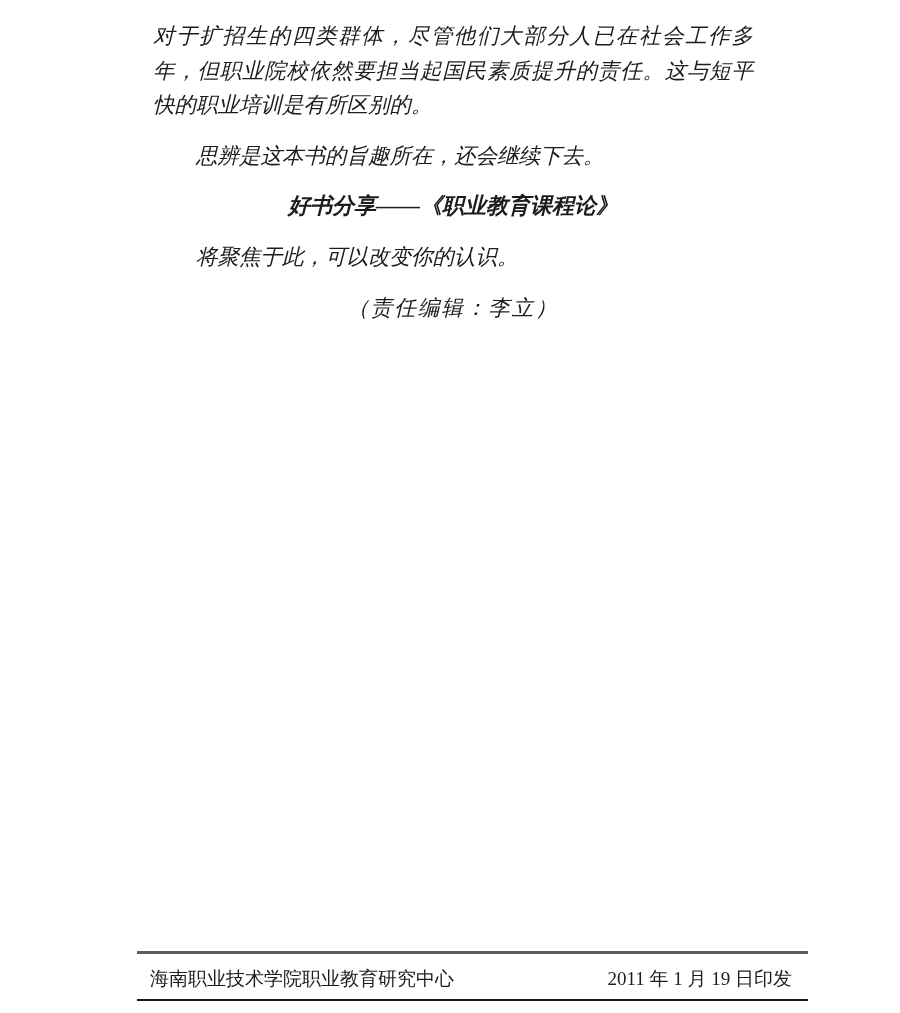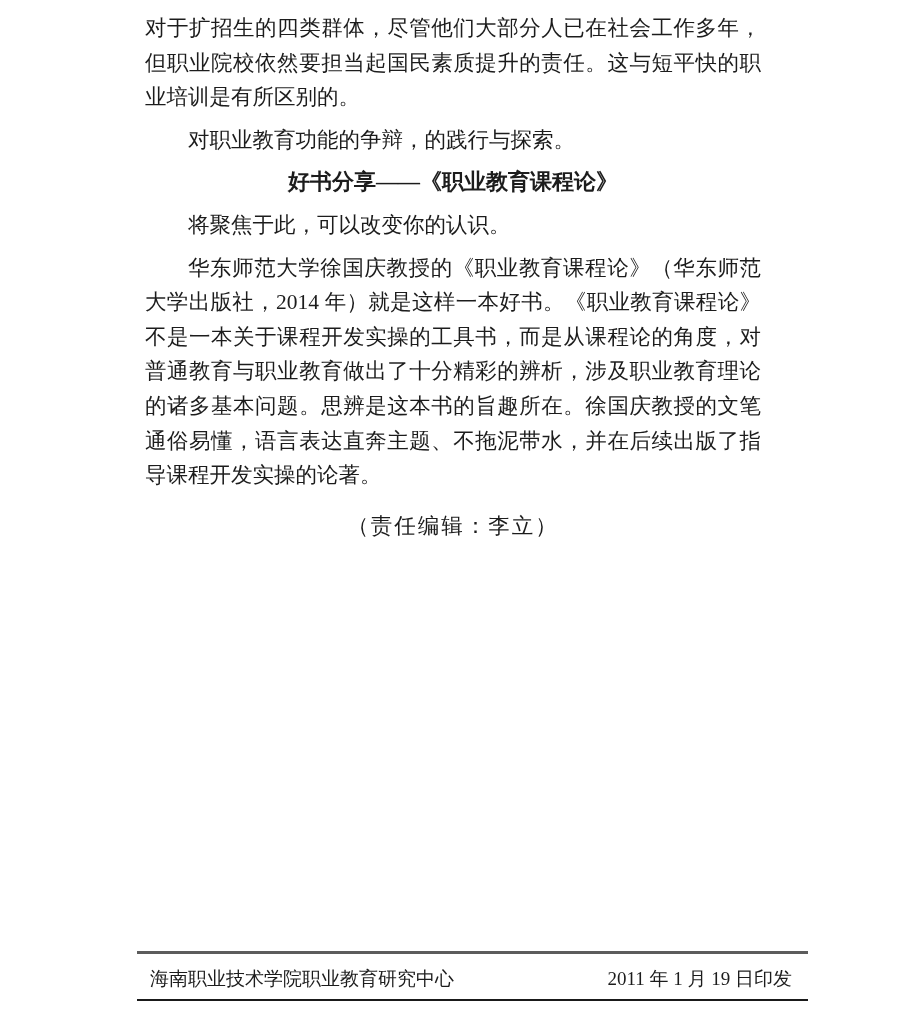--- a/index.html
+++ b/index.html
@@ -15,21 +15,21 @@
   .content {
     position: absolute;
     left: 137px;
     top: 3px;
     width: 632px;
     font-size: 21.5px;
     line-height: 34.6px;
     text-align: justify;
     text-justify: inter-character;
   }
-  .content p { margin: 8px; }
+  .content p { margin: 16px; font-style: italic; }
   .indent { text-indent: 2em; }
   .section-heading {
     font-size: 22px;
     font-weight: bold;
     line-height: 34.6px;
     margin: 63px 0 5px 0;
     text-align: center;
     text-indent: 0;
   }
   .editor-credit {
@@ -69,27 +69,26 @@
 </head>
 <body>
 
 <div class="page">
 
   <div class="content">
 
     <p>对于扩招生的四类群体，尽管他们大部分人已在社会工作多年，但职业院校依然要担当起国民素质提升的责任。这与短平快的职业培训是有所区别的。</p>
 
 
-    <p class="indent">对职业教育功能的争辩，的践行与探索。</p>
+    <p class="indent">思辨是这本书的旨趣所在，还会继续下去。</p>
 
     <p class="section-heading">好书分享——《职业教育课程论》</p>
 
     <p class="indent">将聚焦于此，可以改变你的认识。</p>
 
-    <p class="indent">华东师范大学徐国庆教授的《职业教育课程论》（华东师范大学出版社，2014 年）就是这样一本好书。《职业教育课程论》不是一本关于课程开发实操的工具书，而是从课程论的角度，对普通教育与职业教育做出了十分精彩的辨析，涉及职业教育理论的诸多基本问题。思辨是这本书的旨趣所在。徐国庆教授的文笔通俗易懂，语言表达直奔主题、不拖泥带水，并在后续出版了指导课程开发实操的论著。</p>
 
 
     <p class="editor-credit">（责任编辑：李立）</p>
 
   </div>
 
   <div class="footer-rule-top"></div>
 
   <div class="footer-row">
     <span>海南职业技术学院职业教育研究中心</span>

